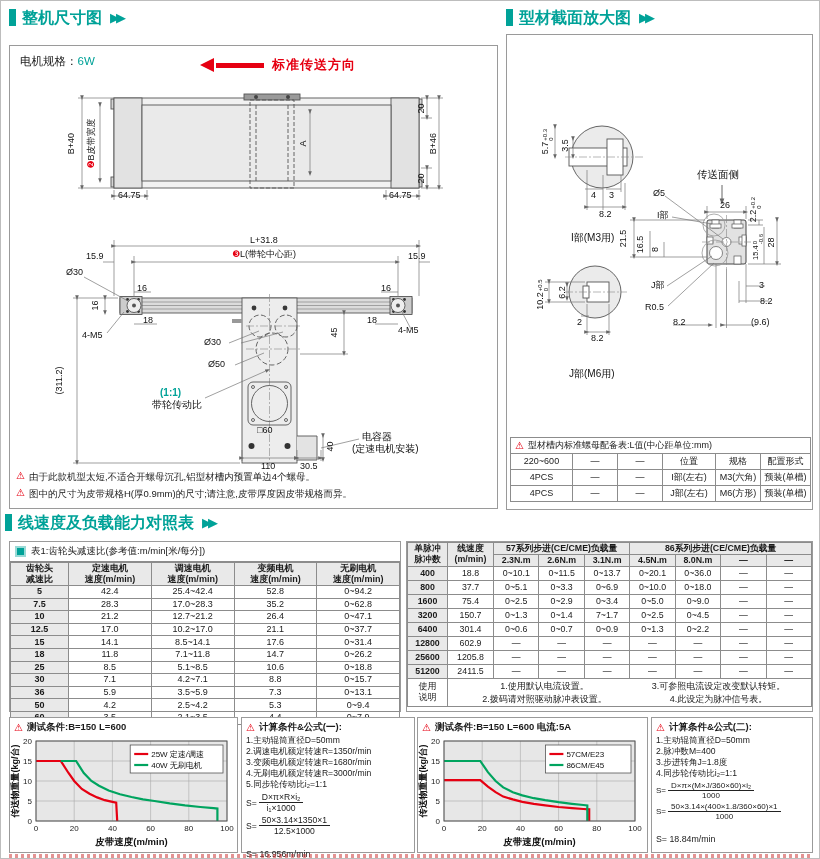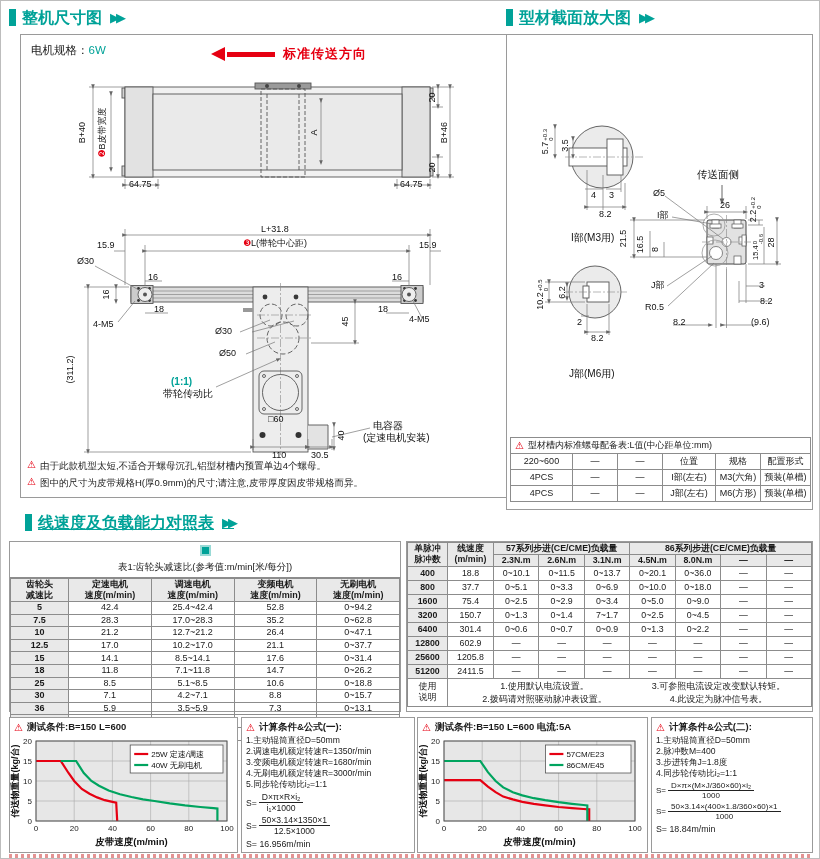--- a/index.html
+++ b/index.html
@@ -28,21 +28,21 @@
 
   .motor{position:absolute;font-size:11.5px;}
   .dir{position:absolute;display:flex;align-items:center;gap:2px;}
   .arrow-head{width:0;height:0;border-top:7px solid transparent;border-bottom:7px solid transparent;border-right:14px solid var(--red);display:inline-block;}
   .arrow-bar{width:48px;height:5px;background:var(--red);display:inline-block;margin-right:6px;}
   .dir-text{color:var(--red);font-weight:bold;font-size:13px;letter-spacing:1px;}
 
   
   table.grid{border-collapse:collapse;table-layout:fixed;width:100%;}
   table.grid td{border:1px solid #8c8c8c;font-size:9px;text-align:center;padding:0;line-height:1.25;white-space:nowrap;overflow:hidden;}
-  .cap{display:flex;align-items:center;gap:5px;font-size:9.5px;padding:3px 5px;border-bottom:1px solid #8c8c8c;background:#fff;flex-direction:column;}
+  .cap{display:flex;align-items:center;gap:5px;font-size:9.5px;padding:3px 5px;border-bottom:1px solid #8c8c8c;background:#fff;}
   .bullet{width:11px;height:11px;background:var(--teal);box-shadow:inset 0 0 0 2px rgba(255,255,255,.6);display:inline-block;flex:none;}
   .t1 thead td,.t2 thead td{background:#e9e9e9;font-weight:bold;}
   .t1 thead div,.t2 thead div{line-height:11px;}
   .t1 tbody td{height:11.6px;}
   .t2 tbody td{height:13px;font-size:8.8px;}
   .t1 tbody td:first-child,.t2 tbody td:first-child{background:#e9e9e9;font-weight:bold;}
   .t2 thead td{font-size:8.8px;text-align:center;}
   .t2 tfoot td{font-size:9px;}
   .usage{text-align:left;vertical-align:top;}
   .ucol{display:inline-block;vertical-align:top;width:48%;font-size:9px;line-height:13px;padding:1px 0 0 4px;box-sizing:border-box;}
@@ -53,47 +53,47 @@
 
   
   .box{position:absolute;border:1px solid #9a9a9a;background:#fff;box-sizing:border-box;}
   .fhead{display:flex;align-items:center;gap:4px;font-size:9.5px;font-weight:bold;padding:3px 4px 1px 4px;}
   .flines div{font-size:8.6px;line-height:11px;}
   .fbody{padding:0 4px;}
   .sline{display:flex;align-items:center;font-size:8.6px;margin-top:2px;}
   .frac{display:inline-flex;flex-direction:column;text-align:center;margin-left:2px;}
   .frac .num{border-bottom:1px solid #222;padding:0 3px;}
   .frac .den{padding:0 3px;}
-  .result{font-size:8.8px;margin-top:3px;}
+  .result{font-size:8.8px;margin-top:13px;}
 
   .footstrip{position:absolute;left:8px;top:853px;width:804px;height:4px;
     background:repeating-linear-gradient(90deg,rgba(205,60,60,.55) 0 3px,rgba(255,255,255,0) 3px 6px);}
 </style>
 </head>
 <body>
 
 <div id="page">
 
   <div class="sec-title" style="left:8px;top:8px;">
     <span class="tbar"></span>
     <span>整机尺寸图</span>
     <span class="arr">▶▶</span>
   </div>
   <div class="sec-title" style="left:505px;top:8px;">
     <span class="tbar"></span>
     <span>型材截面放大图</span>
     <span class="arr">▶▶</span>
   </div>
-  <div class="sec-title" style="left:24px;top:513px;text-decoration:underline;">
+  <div class="sec-title" style="left:4px;top:513px;">
     <span class="tbar"></span>
     <span>线速度及负载能力对照表</span>
     <span class="arr">▶▶</span>
   </div>
 
-  <div class="panel" style="left:8px;top:33px;width:489px;height:464px;margin-left:11px;">
+  <div class="panel" style="left:8px;top:44px;width:489px;height:464px;">
     <div class="motor" style="left:10px;top:8px;">
       <span>电机规格：</span><span class="teal">6W</span>
     </div>
     <div class="dir" style="left:190px;top:10px;">
       <span class="arrow-head"></span>
         <span class="arrow-bar"></span>
       <span class="dir-text">标准传送方向</span>
     </div>
 
     <svg width="489" height="476" style="position:absolute;left:0;top:0;">

